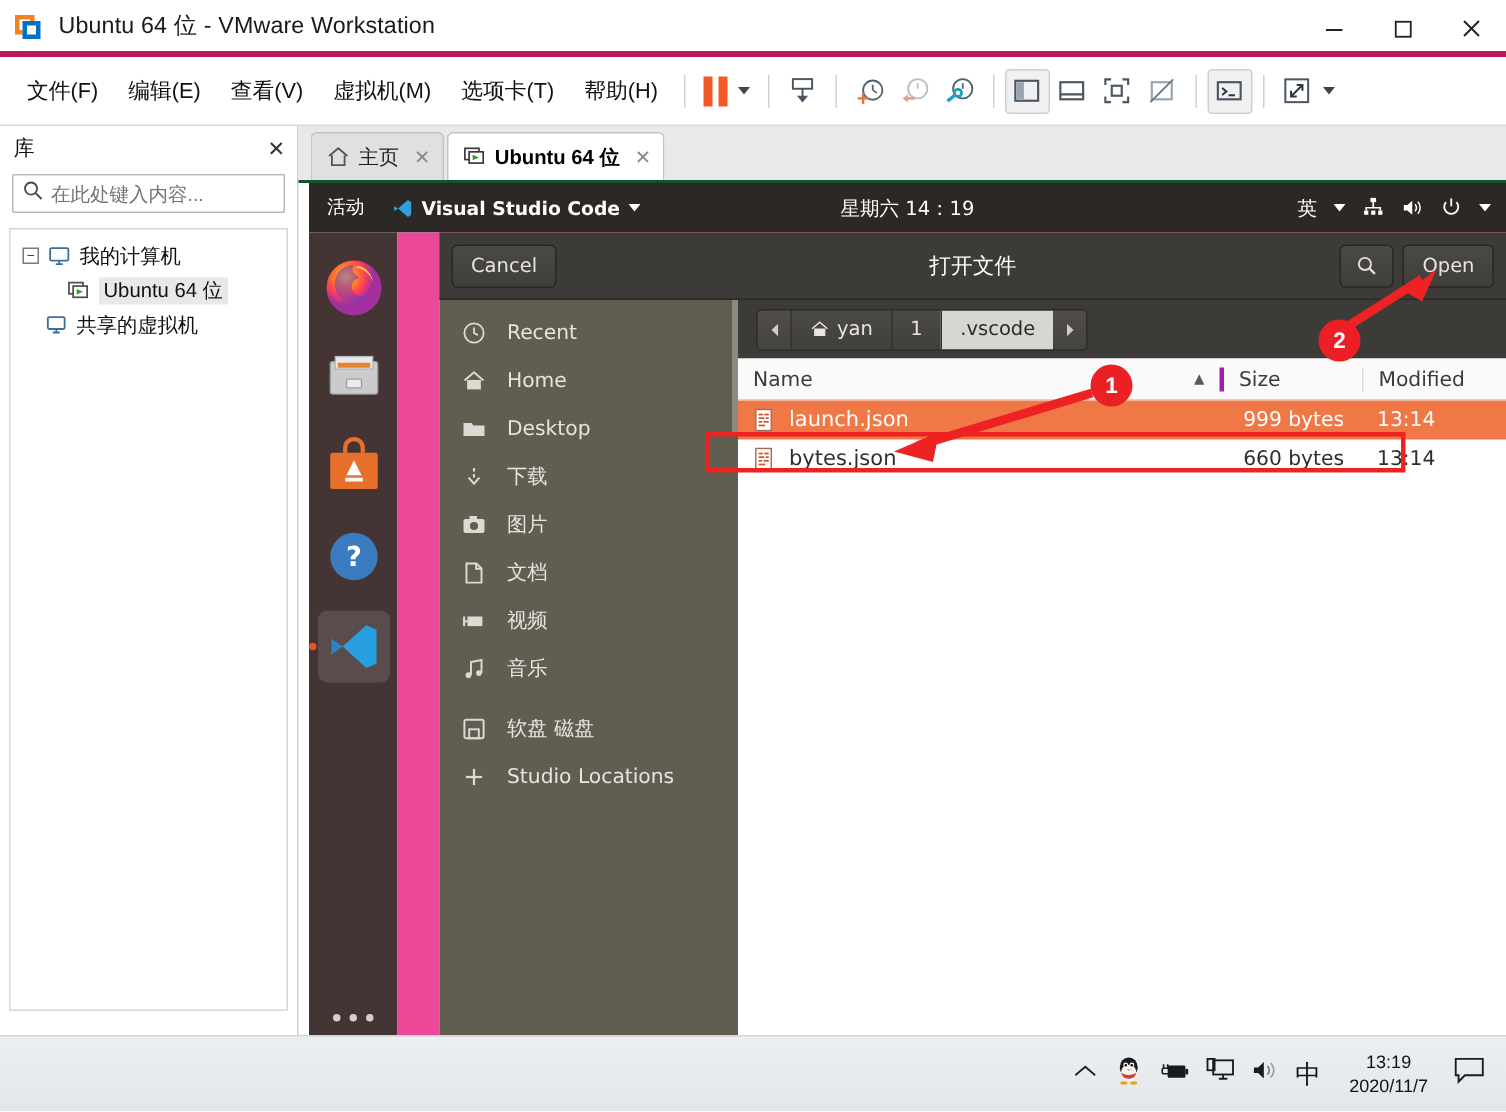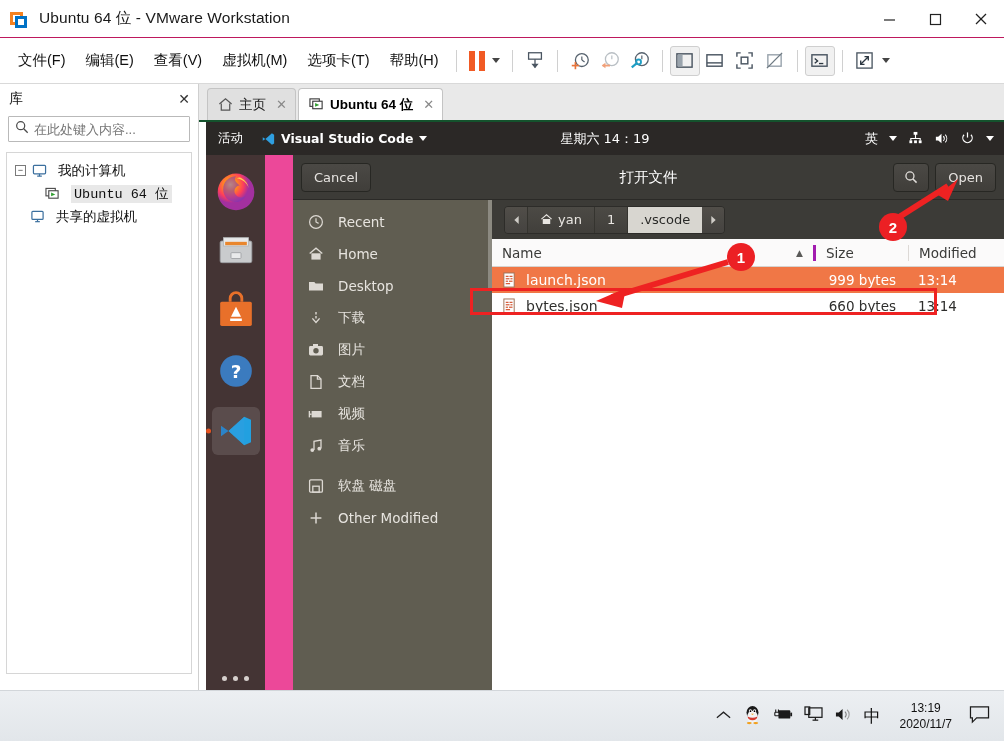--- a/index.html
+++ b/index.html
@@ -7,21 +7,21 @@
     width: 1004px; height: 741px;
     overflow: hidden;
     font-family: "Liberation Sans", "DejaVu Sans", sans-serif;
     background: #ffffff;
   }
   #root { position: relative; width: 1004px; height: 741px; background: #fff; }
 
   
   .vm-titlebar {
     position: absolute; left: 0; top: 0; width: 1004px; height: 38px;
-    background: #ffffff; border-bottom: 1px solid #be185d;
+    background: #ffffff; border-bottom: 4px solid #be185d;
     display: flex; align-items: center;
   }
   .vm-title-icon { margin-left: 10px; width: 20px; height: 20px; position: relative; }
   .vm-title-icon .sq1 {
     position: absolute; left: 0; top: 3px; width: 13px; height: 13px;
     border: 3px solid #f58220; background: #fff;
   }
   .vm-title-icon .sq2 {
     position: absolute; left: 5px; top: 7px; width: 12px; height: 12px;
     border: 3px solid #0072c6; background: #fff;
@@ -86,21 +86,21 @@
   .lib-tree { margin: 10px 6px 0 6px; border: 1px solid #d6d6d6; height: 522px; background: #fff; padding: 6px 4px; }
   .tree-row { display: flex; align-items: center; height: 23px; font-size: 13.5px; color: #111; }
   .tree-row.lvl1 { padding-left: 4px; }
   .tree-row.lvl2 { padding-left: 34px; }
   .tree-row.lvl1b { padding-left: 19px; }
   .expander {
     width: 11px; height: 11px; border: 1px solid #7a7a7a; background: #fff;
     display: flex; align-items: center; justify-content: center; margin-right: 6px;
     font-size: 9px; line-height: 1; color: #333;
   }
-  .tree-label { margin-left: 11px; font-family: Liberation Mono, monospace; }
+  .tree-label { margin-left: 6px; }
   .tree-label.sel { background: #e8e8e8; padding: 0 3px; }
 
   
   .tabstrip {
     position: absolute; left: 199px; top: 84px; width: 805px; height: 38px;
     background: #e9e9e9; display: flex; align-items: flex-end; padding-left: 8px;
     border-bottom: 2px solid #14532d;
   }
   .tab {
     height: 32px; display: flex; align-items: center; gap: 6px;
@@ -646,21 +646,21 @@
             <span>软盘 磁盘</span>
           </div>
 
           <div class="place">
             <span class="pi">
               <svg width="16" height="16" viewBox="0 0 16 16">
                   <line x1="8" y1="2.6" x2="8" y2="13.4" stroke="#ddd9d3" stroke-width="1.5"></line>
                   <line x1="2.6" y1="8" x2="13.4" y2="8" stroke="#ddd9d3" stroke-width="1.5"></line>
                 </svg>
             </span>
-            <span>Other Modified</span>
+            <span>Studio Locations</span>
           </div>
         </div>
 
         <div class="gtk-main">
 
           <div class="pathbar-wrap">
             <div class="pathbar">
               <div class="pb-arrow">
                 <svg width="7" height="10" viewBox="0 0 8 11">
                     <path d="M6.5 0.8 L1.5 5.5 L6.5 10.2 Z" fill="#cfccc7"></path>

